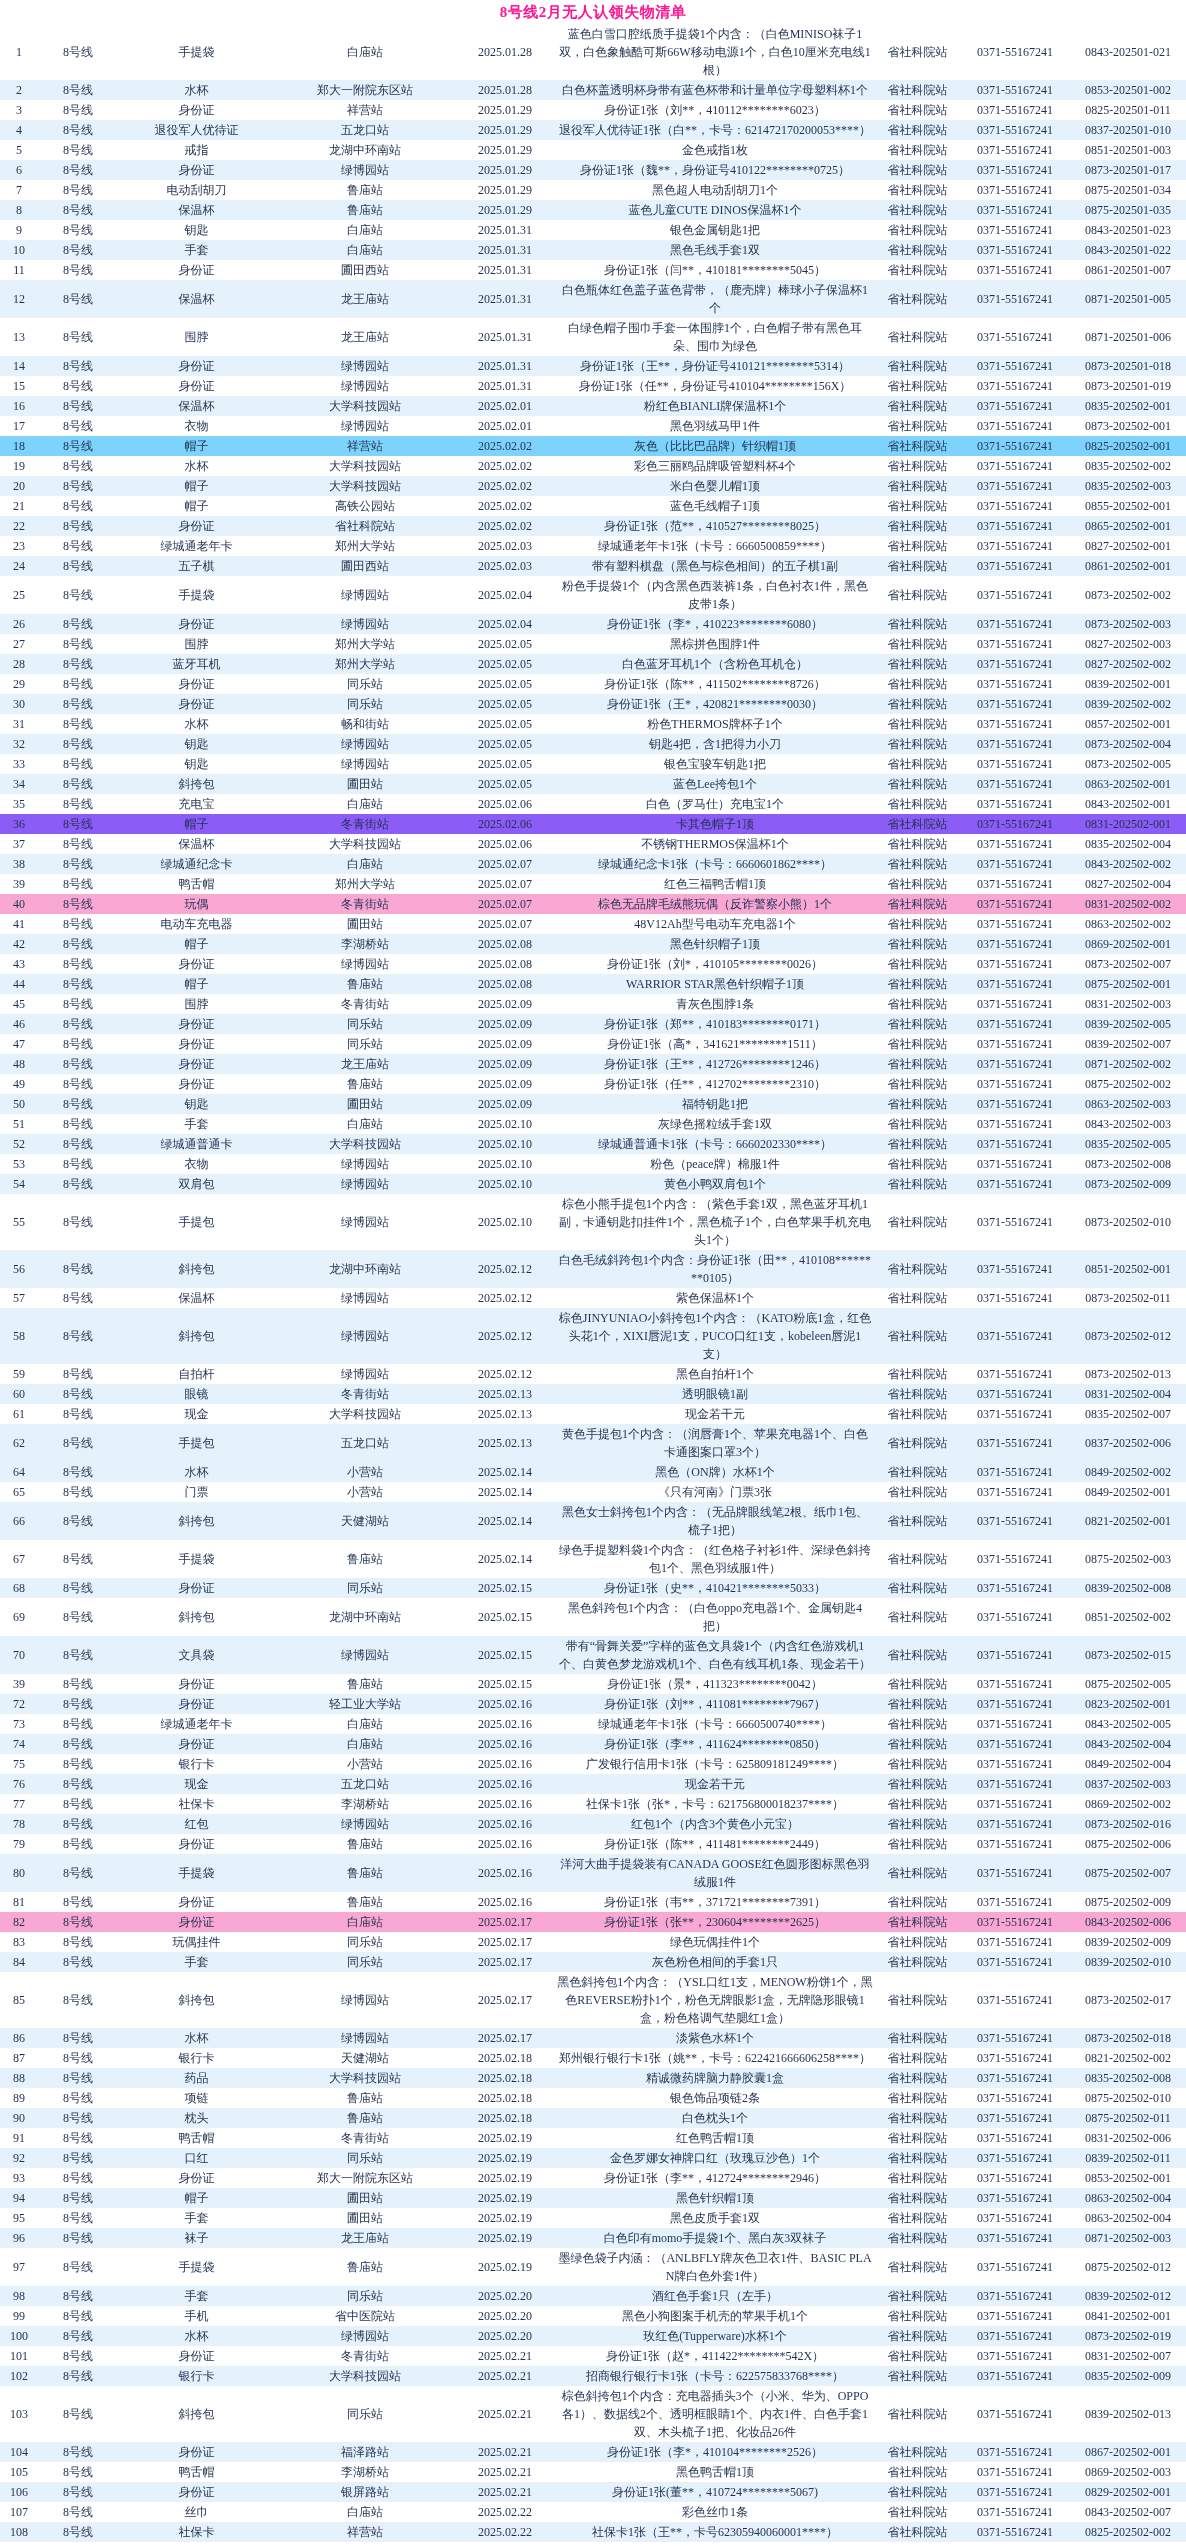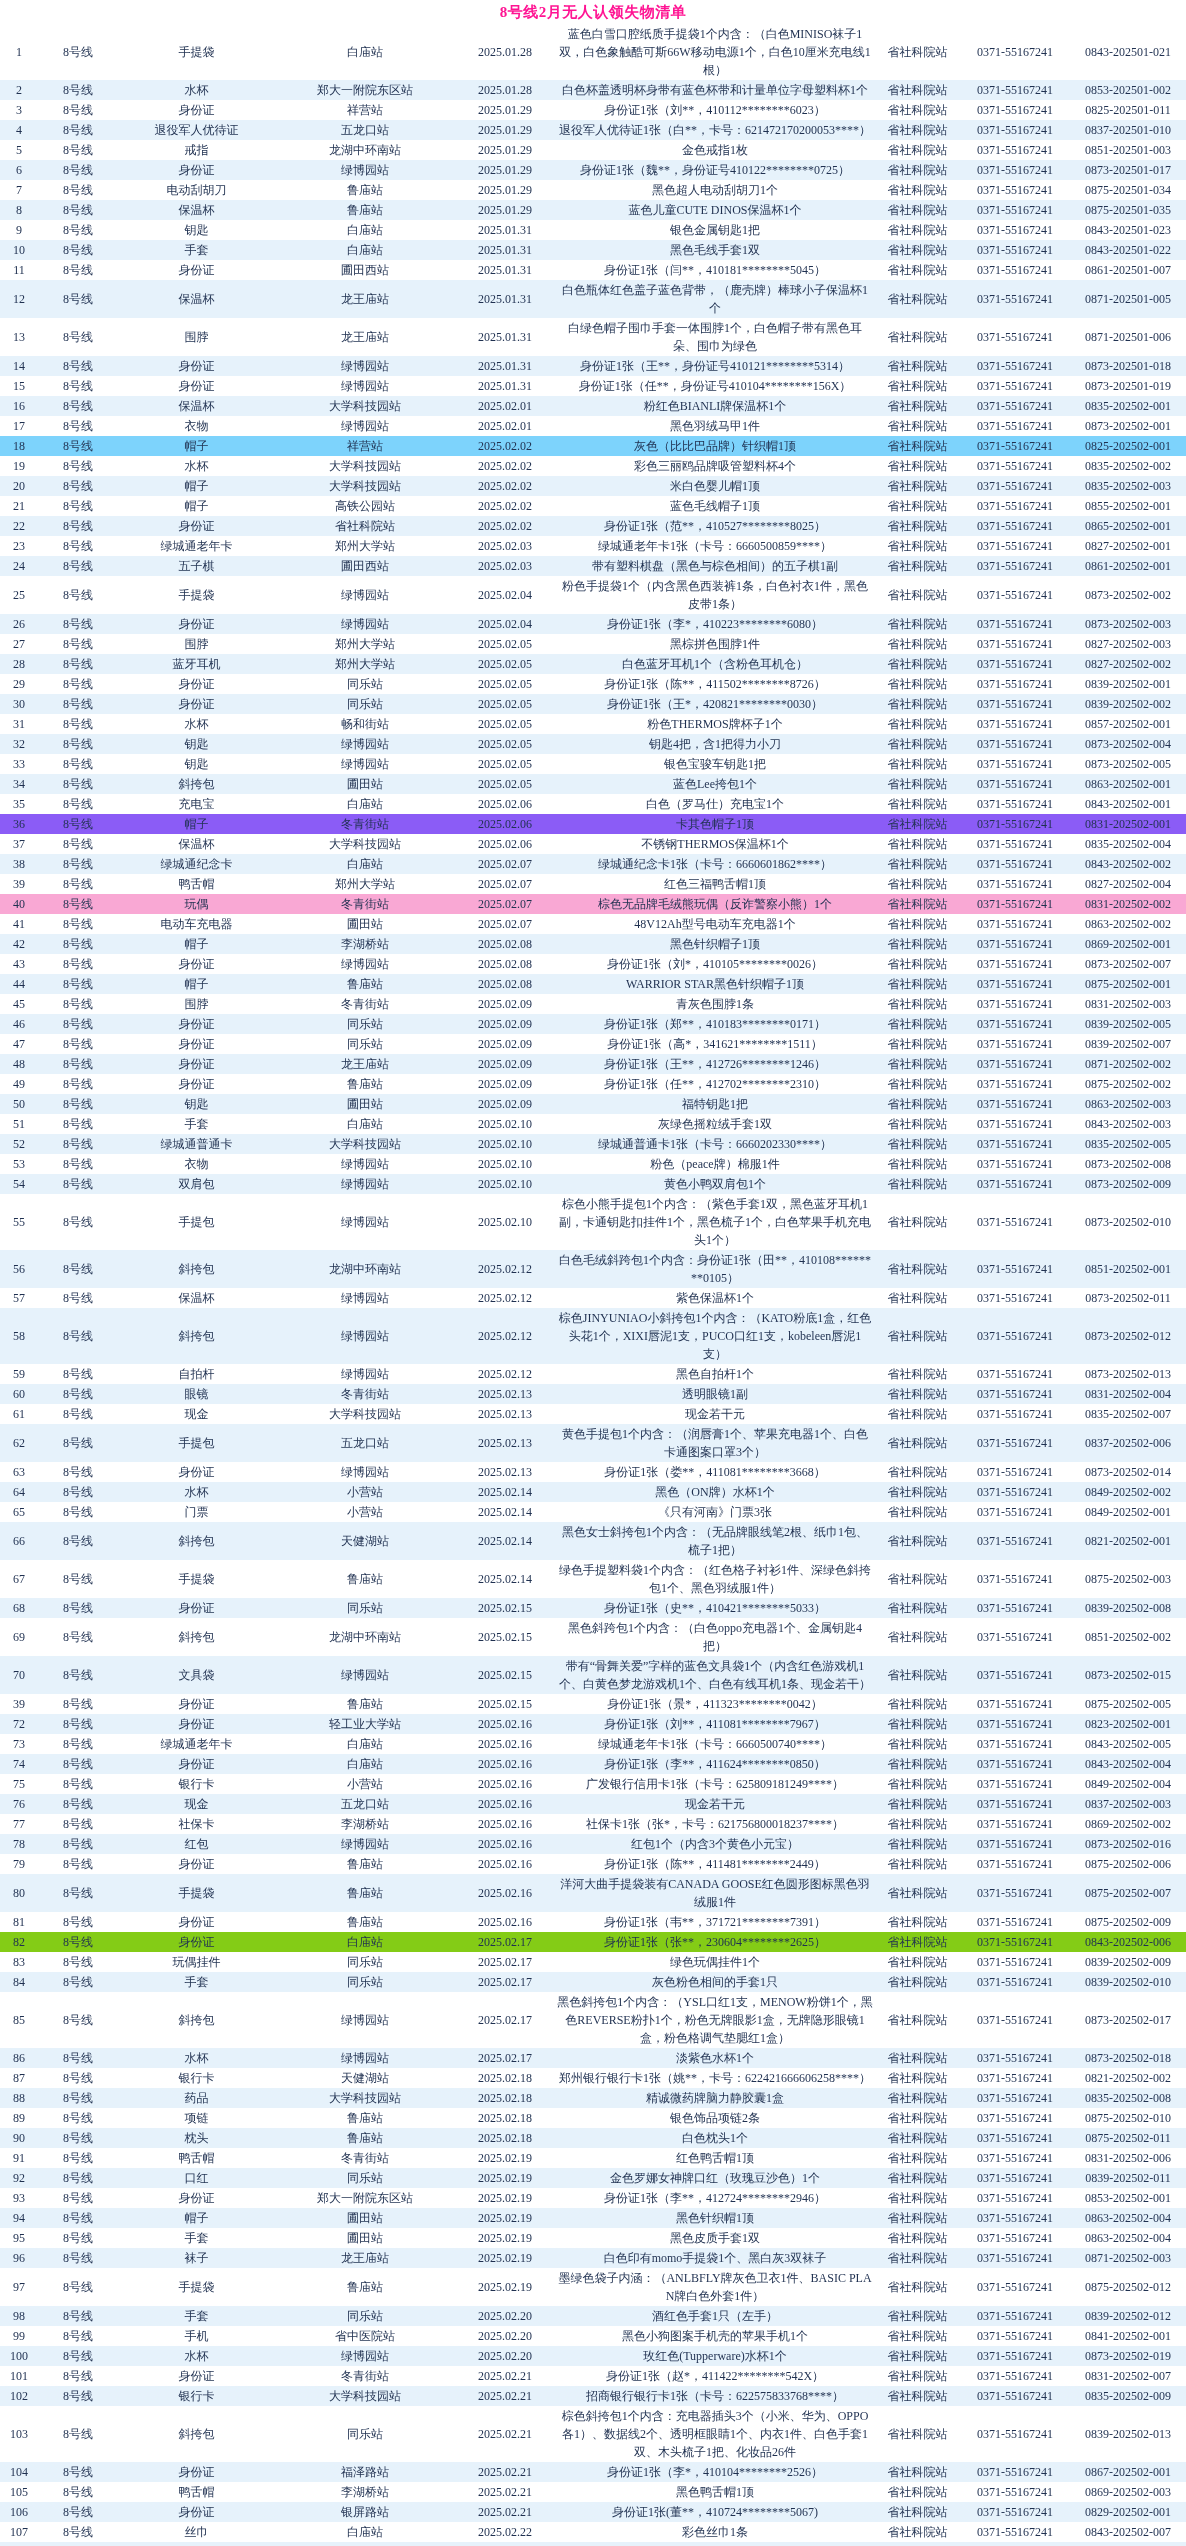--- a/index.html
+++ b/index.html
@@ -738,31 +738,20 @@
         <td>62</td>
         <td>8号线</td>
         <td>手提包</td>
         <td>五龙口站</td>
         <td>2025.02.13</td>
         <td>黄色手提包1个内含：（润唇膏1个、苹果充电器1个、白色卡通图案口罩3个）</td>
         <td>省社科院站</td>
         <td>0371-55167241</td>
         <td>0837-202502-006</td>
       </tr>
-      <tr>
-        <td>63</td>
-        <td>8号线</td>
-        <td>身份证</td>
-        <td>绿博园站</td>
-        <td>2025.02.13</td>
-        <td>身份证1张（娄**，411081********3668）</td>
-        <td>省社科院站</td>
-        <td>0371-55167241</td>
-        <td>0873-202502-014</td>
-      </tr>
       <tr class="band" style="background: rgb(230, 242, 251);">
         <td>64</td>
         <td>8号线</td>
         <td>水杯</td>
         <td>小营站</td>
         <td>2025.02.14</td>
         <td>黑色（ON牌）水杯1个</td>
         <td>省社科院站</td>
         <td>0371-55167241</td>
         <td>0849-202502-002</td>
@@ -947,21 +936,21 @@
         <td>81</td>
         <td>8号线</td>
         <td>身份证</td>
         <td>鲁庙站</td>
         <td>2025.02.16</td>
         <td>身份证1张（韦**，371721********7391）</td>
         <td>省社科院站</td>
         <td>0371-55167241</td>
         <td>0875-202502-009</td>
       </tr>
-      <tr class="band" style="background: #84cc16;">
+      <tr class="band" style="background: #f9a8d4;">
         <td>82</td>
         <td>8号线</td>
         <td>身份证</td>
         <td>白庙站</td>
         <td>2025.02.17</td>
         <td>身份证1张（张**，230604********2625）</td>
         <td>省社科院站</td>
         <td>0371-55167241</td>
         <td>0843-202502-006</td>
       </tr>

